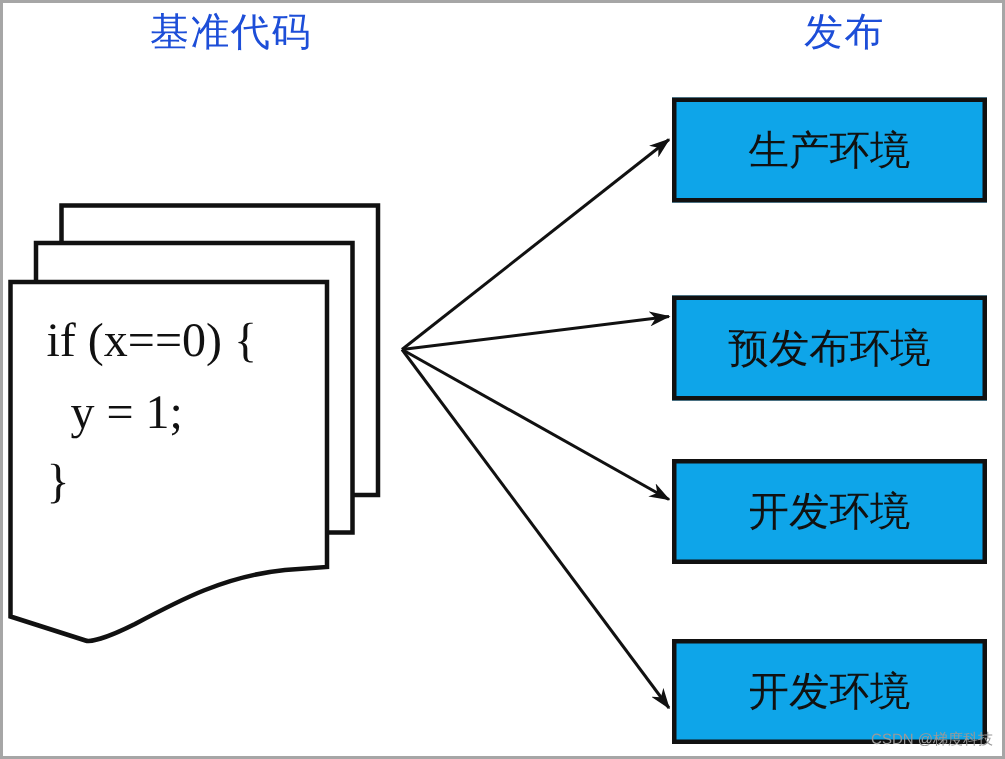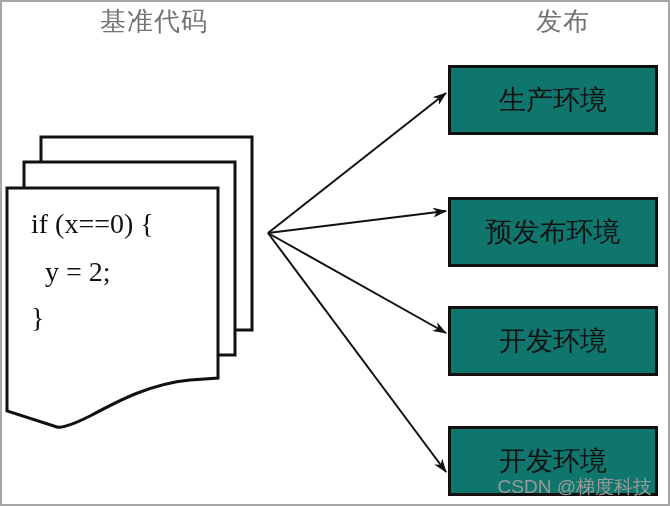--- a/index.html
+++ b/index.html
@@ -1,22 +1,22 @@
 <!DOCTYPE html>
 <html><head>
 <meta charset="utf-8">
 <style>
   html,body{margin:0;padding:0;background:#fff;}
   body{width:670px;height:506px;position:relative;overflow:hidden;font-family:"DejaVu Serif","Liberation Serif",serif;}
   .frame{position:absolute;left:0;top:0;width:666px;height:502px;border:2px solid #a6a6a6;}
   svg{position:absolute;left:0;top:0;}
-  .title{position:absolute;font-size:26px;color:#737373;letter-spacing:1px;}
-  .env-box{position:absolute;left:448px;width:210px;height:70px;border:3px solid #111;box-sizing:border-box;display:flex;align-items:center;justify-content:center;font-size:27px;color:#111;background:#0f766e;}
-  .code{position:absolute;font-family:"Liberation Serif","DejaVu Serif",serif;font-size:28px;color:#111;white-space:pre;}
-  .watermark{position:absolute;right:18px;bottom:6px;font-family:"Liberation Sans","DejaVu Sans",sans-serif;font-size:19px;color:#9a9a9a;}
+  .title{position:absolute;font-size:26px;color:#1d4ed8;letter-spacing:1px;}
+  .env-box{position:absolute;left:448px;width:210px;height:70px;border:3px solid #111;box-sizing:border-box;display:flex;align-items:center;justify-content:center;font-size:27px;color:#111;background:#0ea5e9;}
+  .code{position:absolute;font-family:"Liberation Serif","DejaVu Serif",serif;font-size:32px;color:#111;white-space:pre;}
+  .watermark{position:absolute;right:8px;bottom:6px;font-family:"Liberation Sans","DejaVu Sans",sans-serif;font-size:10px;color:#9a9a9a;}
 </style>
 </head>
 <body>
 
 <div class="frame"></div>
 
 <div class="title" style="left:100px;top:4px;">基准代码</div>
 <div class="title" style="left:536px;top:4px;">发布</div>
 
 <svg width="670" height="506">
@@ -31,21 +31,21 @@
 
   <path d="M7,188 L218,188 L218,378 L190,380 C150,384 120,400 90,416 C70,426 60,428 57,427 L7,411 Z" fill="#fff" stroke="#111" stroke-width="3"></path>
 
   <line x1="268" y1="233" x2="446" y2="93" stroke="#111" stroke-width="2" marker-end="url(#arrow)"></line>
   <line x1="268" y1="233" x2="446" y2="211" stroke="#111" stroke-width="2" marker-end="url(#arrow)"></line>
   <line x1="268" y1="233" x2="446" y2="333" stroke="#111" stroke-width="2" marker-end="url(#arrow)"></line>
   <line x1="268" y1="233" x2="446" y2="472" stroke="#111" stroke-width="2" marker-end="url(#arrow)"></line>
 </svg>
 
 <div class="code" style="left:31px;top:208px;">if (x==0) {</div>
-<div class="code" style="left:31px;top:256px;">  y = 2;</div>
+<div class="code" style="left:31px;top:256px;">  y = 1;</div>
 <div class="code" style="left:31px;top:302px;">}</div>
 
 <div class="env-box" style="top:65px;">
     <span>生产环境</span>
   </div>
 <div class="env-box" style="top:185px;margin-top:12px;">
     <span>预发布环境</span>
   </div>
 <div class="env-box" style="top:306px;">
     <span>开发环境</span>

